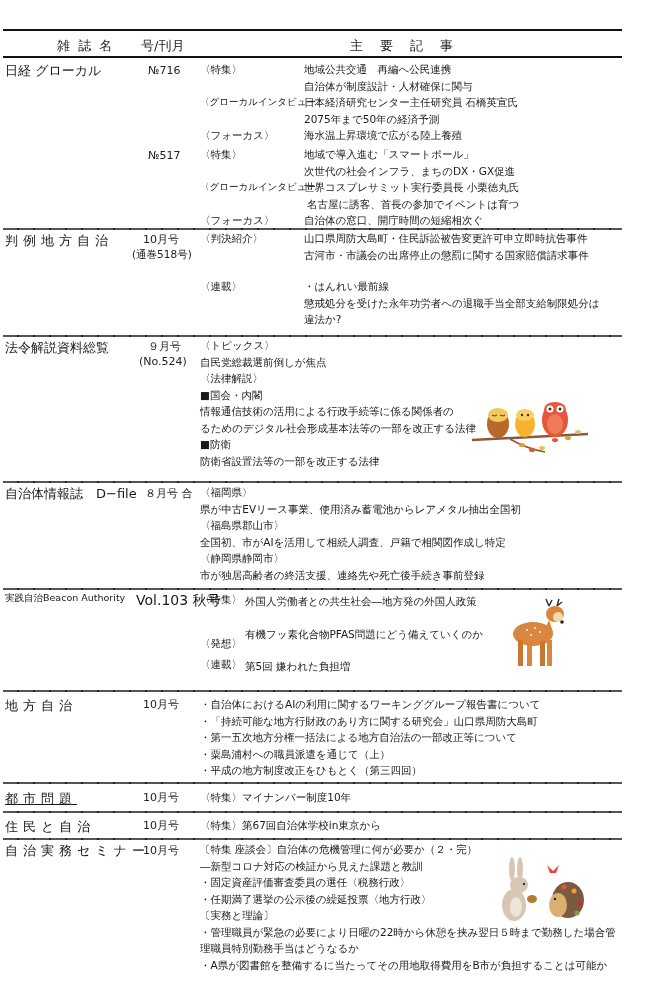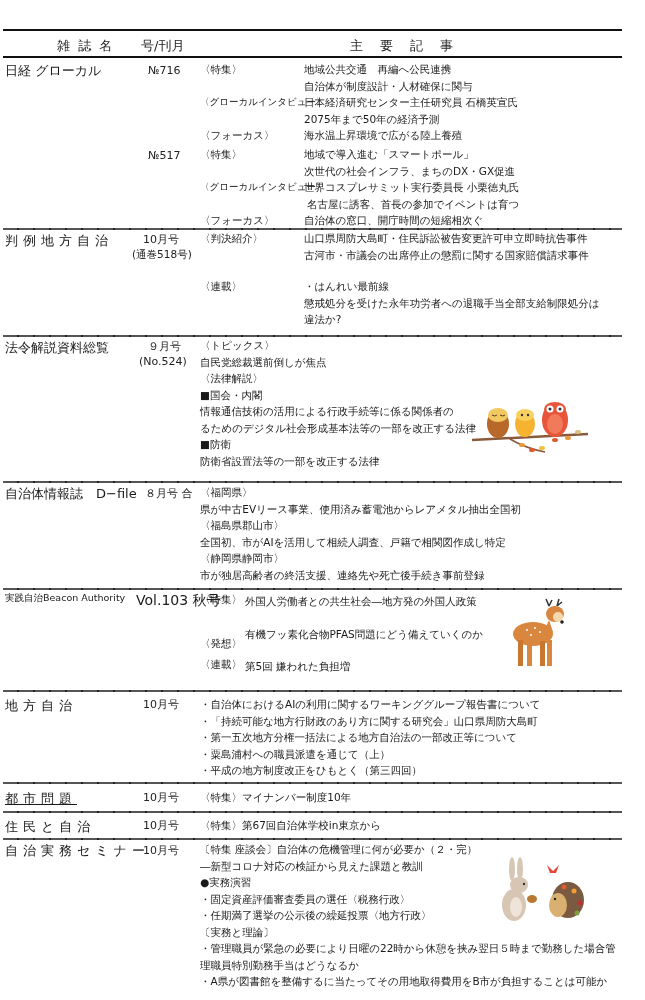--- a/index.html
+++ b/index.html
@@ -200,21 +200,20 @@
   <div class="abs art" style="left:200px; top:817px;">〈特集〉第67回自治体学校in東京から</div>
 </div>
 <div class="hline-sep" style="top:838px;"></div>
 
 <div>
   <div class="abs mag spaced" style="left:5px; top:842px;">自治実務セミナー</div>
   <div class="abs issue" style="left:143px; top:843px;">10月号</div>
   <div class="abs art lines" style="left:200px; top:841px;">
     <div>〔特集 座談会〕自治体の危機管理に何が必要か（２・完）</div>
     <div>―新型コロナ対応の検証から見えた課題と教訓</div>
-    <div>●実務演習</div>
     <div>・固定資産評価審査委員の選任〈税務行政〉</div>
     <div>・任期満了選挙の公示後の繰延投票〈地方行政〉</div>
     <div>〔実務と理論〕</div>
     <div>・管理職員が緊急の必要により日曜の22時から休憩を挟み翌日５時まで勤務した場合管</div>
     <div>理職員特別勤務手当はどうなるか</div>
     <div>・A県が図書館を整備するに当たってその用地取得費用をB市が負担することは可能か</div>
   </div>
 
   <svg class="illus" style="left:492px; top:855px;" width="100" height="70" viewBox="0 0 100 70">
     <ellipse cx="20" cy="14" rx="3" ry="12" fill="#d8c6b4"></ellipse>

